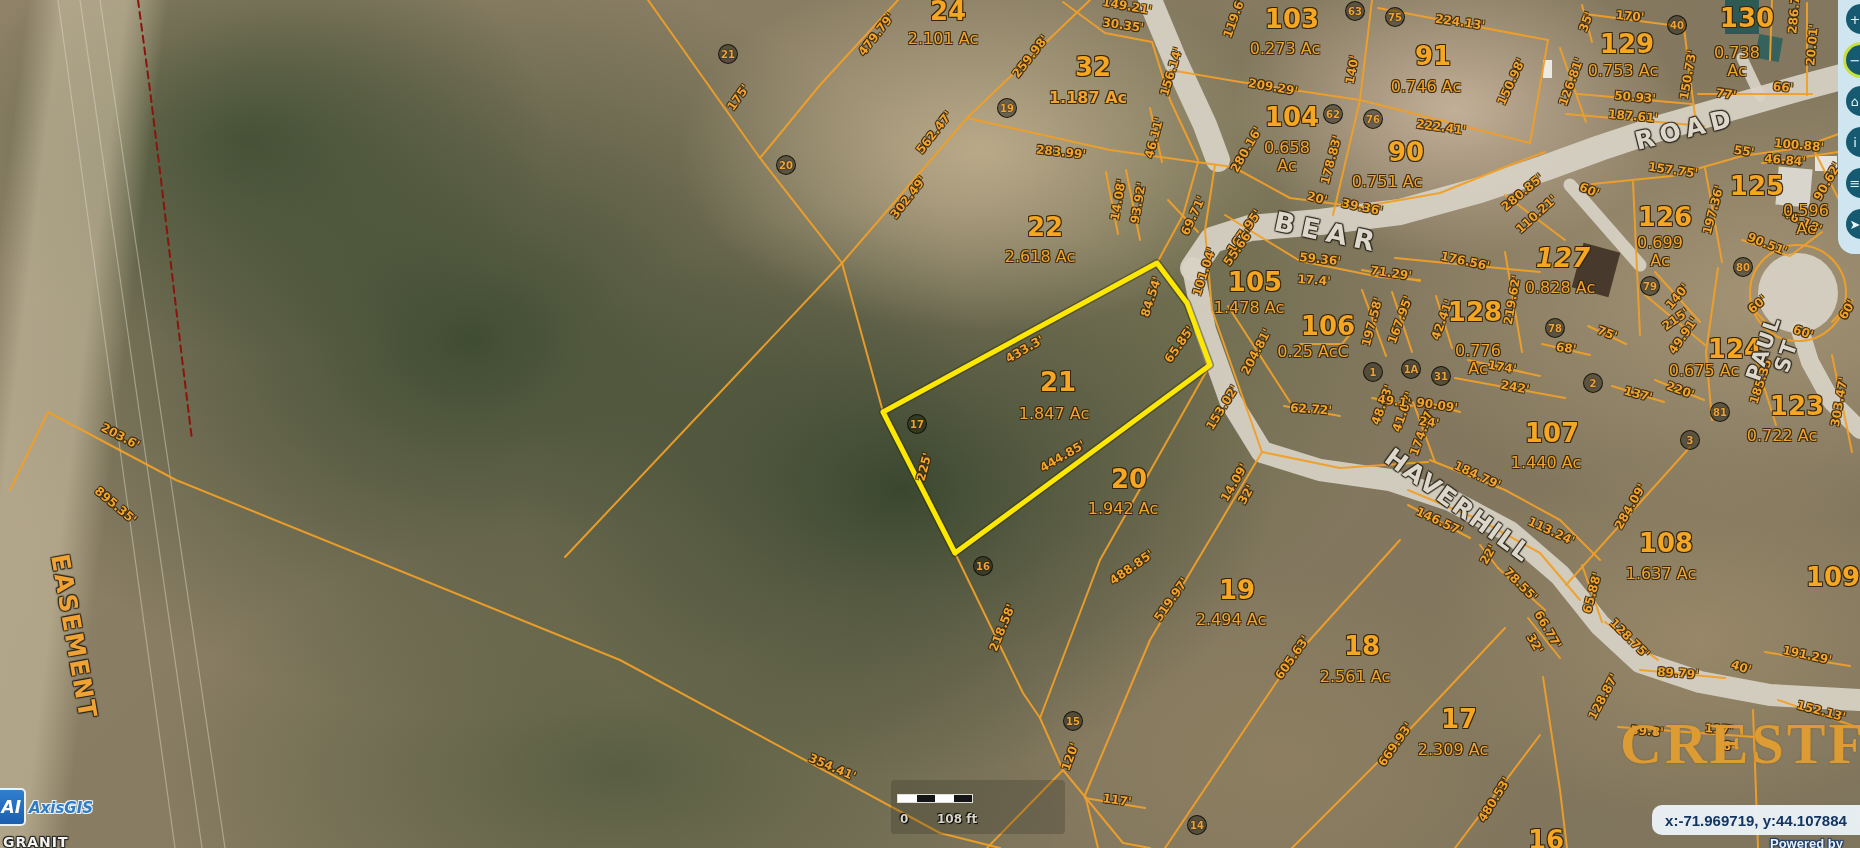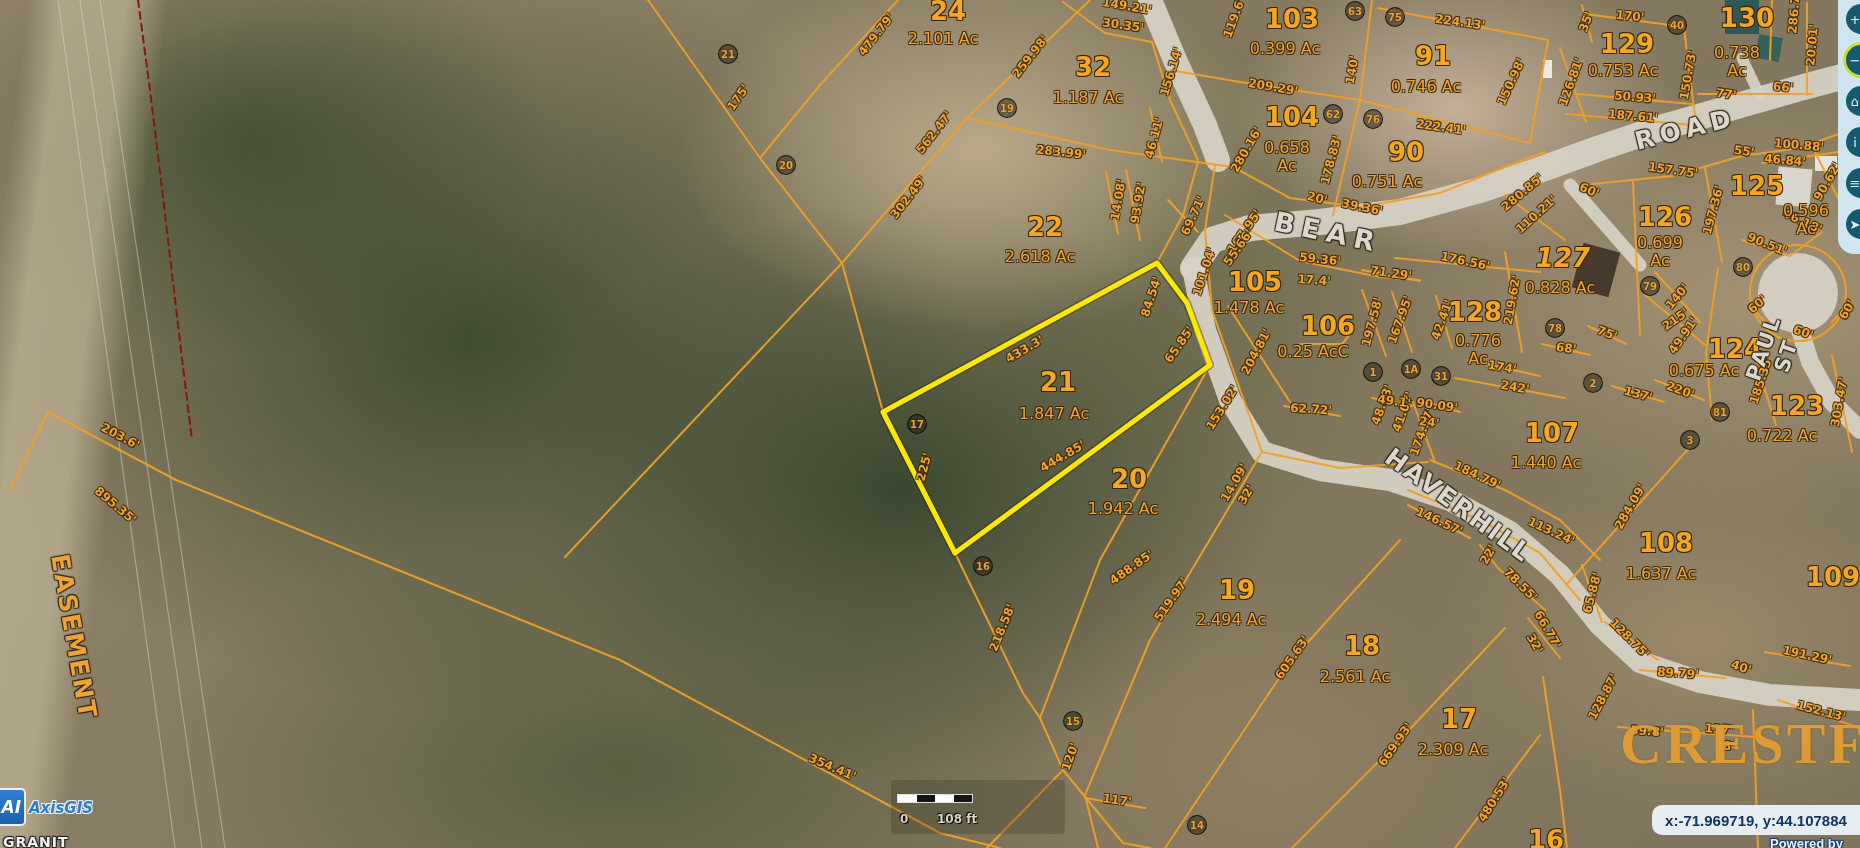--- a/index.html
+++ b/index.html
@@ -302,36 +302,36 @@
       <div class="lbl dim" style="left: 1071px; top: 757px; transform: translate(-50%, -50%) rotate(-70deg);">120'</div>
       <div class="lbl dim" style="left: 1117px; top: 801px; transform: translate(-50%, -50%) rotate(8deg);">117'</div>
       <div class="lbl dim" style="left: 1235px; top: 483px; transform: translate(-50%, -50%) rotate(-60deg);">14.09'</div>
       <div class="lbl dim" style="left: 1247px; top: 495px; transform: translate(-50%, -50%) rotate(-60deg);">32'</div>
       <div class="lbl dim" style="left: 1394px; top: 402px; transform: translate(-50%, -50%) rotate(8deg);">49.1'</div>
       <div class="lbl dim" style="left: 1437px; top: 406px; transform: translate(-50%, -50%) rotate(8deg);">90.09'</div>
       <div class="lbl dim" style="left: 1429px; top: 423px; transform: translate(-50%, -50%) rotate(8deg);">24'</div>
       <div class="lbl pnum" style="left: 948px; top: 12px;">24</div>
       <div class="lbl pac" style="left: 943px; top: 39px;">2.101 Ac</div>
       <div class="lbl pnum" style="left: 1093px; top: 68px;">32</div>
-      <div class="lbl pac" style="left: 1088px; top: 98px;">1.187 Ac</div>
+      <div class="lbl pac" style="left: 1088px; top: 98px; font-weight: bold;">1.187 Ac</div>
       <div class="lbl pnum" style="left: 1045px; top: 228px;">22</div>
       <div class="lbl pac" style="left: 1040px; top: 257px;">2.618 Ac</div>
       <div class="lbl pnum" style="left: 1058px; top: 383px;">21</div>
       <div class="lbl pac" style="left: 1054px; top: 414px;">1.847 Ac</div>
       <div class="lbl pnum" style="left: 1129px; top: 480px;">20</div>
       <div class="lbl pac" style="left: 1123px; top: 509px;">1.942 Ac</div>
       <div class="lbl pnum" style="left: 1237px; top: 591px;">19</div>
       <div class="lbl pac" style="left: 1231px; top: 620px;">2.494 Ac</div>
       <div class="lbl pnum" style="left: 1362px; top: 647px;">18</div>
       <div class="lbl pac" style="left: 1355px; top: 677px;">2.561 Ac</div>
       <div class="lbl pnum" style="left: 1459px; top: 720px;">17</div>
       <div class="lbl pac" style="left: 1453px; top: 750px;">2.309 Ac</div>
       <div class="lbl pnum" style="left: 1546px; top: 841px;">16</div>
       <div class="lbl pnum" style="left: 1292px; top: 20px;">103</div>
-      <div class="lbl pac" style="left: 1285px; top: 49px;">0.399 Ac</div>
+      <div class="lbl pac" style="left: 1285px; top: 49px;">0.273 Ac</div>
       <div class="lbl pnum" style="left: 1292px; top: 118px;">104</div>
       <div class="lbl pac" style="left: 1287px; top: 157px;">0.658
 Ac</div>
       <div class="lbl pnum" style="left: 1433px; top: 57px;">91</div>
       <div class="lbl pac" style="left: 1426px; top: 87px;">0.746 Ac</div>
       <div class="lbl pnum" style="left: 1406px; top: 153px;">90</div>
       <div class="lbl pac" style="left: 1387px; top: 182px;">0.751 Ac</div>
       <div class="lbl pnum" style="left: 1255px; top: 283px;">105</div>
       <div class="lbl pac" style="left: 1249px; top: 308px;">1.478 Ac</div>
       <div class="lbl pnum" style="left: 1328px; top: 327px;">106</div>
@@ -347,21 +347,21 @@
       <div class="lbl pac" style="left: 1704px; top: 371px;">0.675 Ac</div>
       <div class="lbl pnum" style="left: 1757px; top: 187px;">125</div>
       <div class="lbl pac" style="left: 1786px; top: 220px; margin-left: 20px;">0.596
 Ac</div>
       <div class="lbl pnum" style="left: 1665px; top: 218px;">126</div>
       <div class="lbl pac" style="left: 1660px; top: 252px;">0.699
 Ac</div>
       <div class="lbl pnum" style="left: 1563px; top: 259px; font-style: italic;">127</div>
       <div class="lbl pac" style="left: 1560px; top: 288px;">0.828 Ac</div>
       <div class="lbl pnum" style="left: 1475px; top: 313px;">128</div>
-      <div class="lbl pac" style="left: 1478px; top: 350px;">0.776
+      <div class="lbl pac" style="left: 1478px; top: 360px;">0.776
 Ac</div>
       <div class="lbl pnum" style="left: 1627px; top: 45px;">129</div>
       <div class="lbl pac" style="left: 1623px; top: 71px;">0.753 Ac</div>
       <div class="lbl pnum" style="left: 1747px; top: 19px;">130</div>
       <div class="lbl pac" style="left: 1737px; top: 62px;">0.738
 Ac</div>
       <div class="lbl road-name" style="left: 1328px; top: 232px; transform: translate(-50%, -50%) rotate(12deg); font-size: 27px; letter-spacing: 7px;">BEAR</div>
       <div class="lbl road-name" style="left: 1686px; top: 130px; transform: translate(-50%, -50%) rotate(-14deg); font-size: 25px; letter-spacing: 6px;">ROAD</div>
       <div class="lbl road-name" style="left: 1458px; top: 506px; transform: translate(-50%, -50%) rotate(36deg); font-size: 25px; letter-spacing: 2px;">HAVERHILL</div>
       <div class="lbl road-name" style="left: 1775px; top: 352px; transform: translate(-50%, -50%) rotate(-71deg); font-size: 21px; letter-spacing: 2px;">PAUL ST</div>

